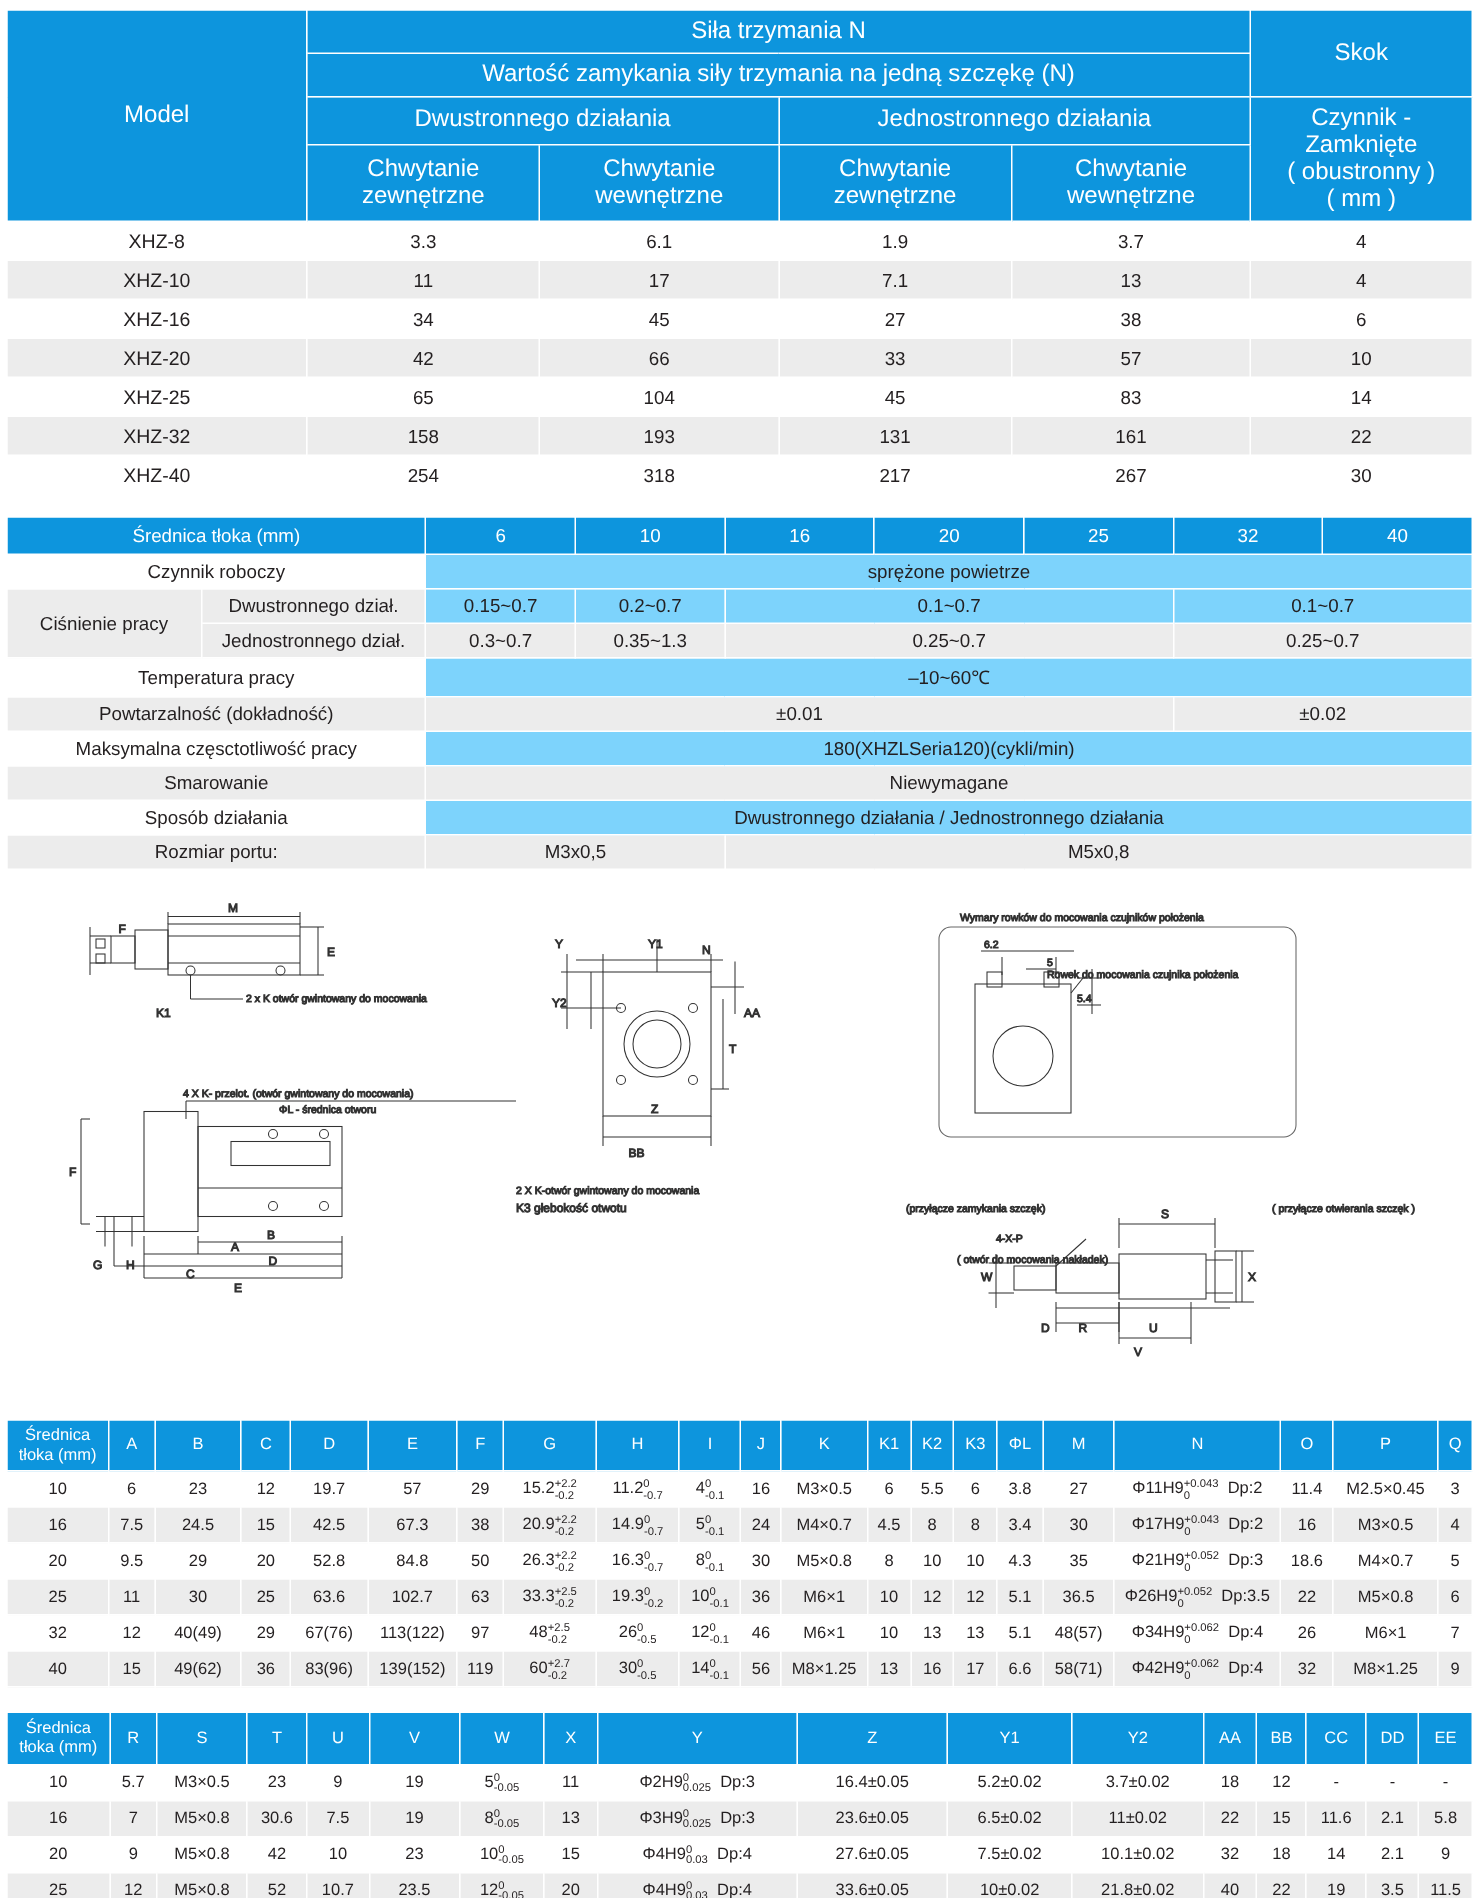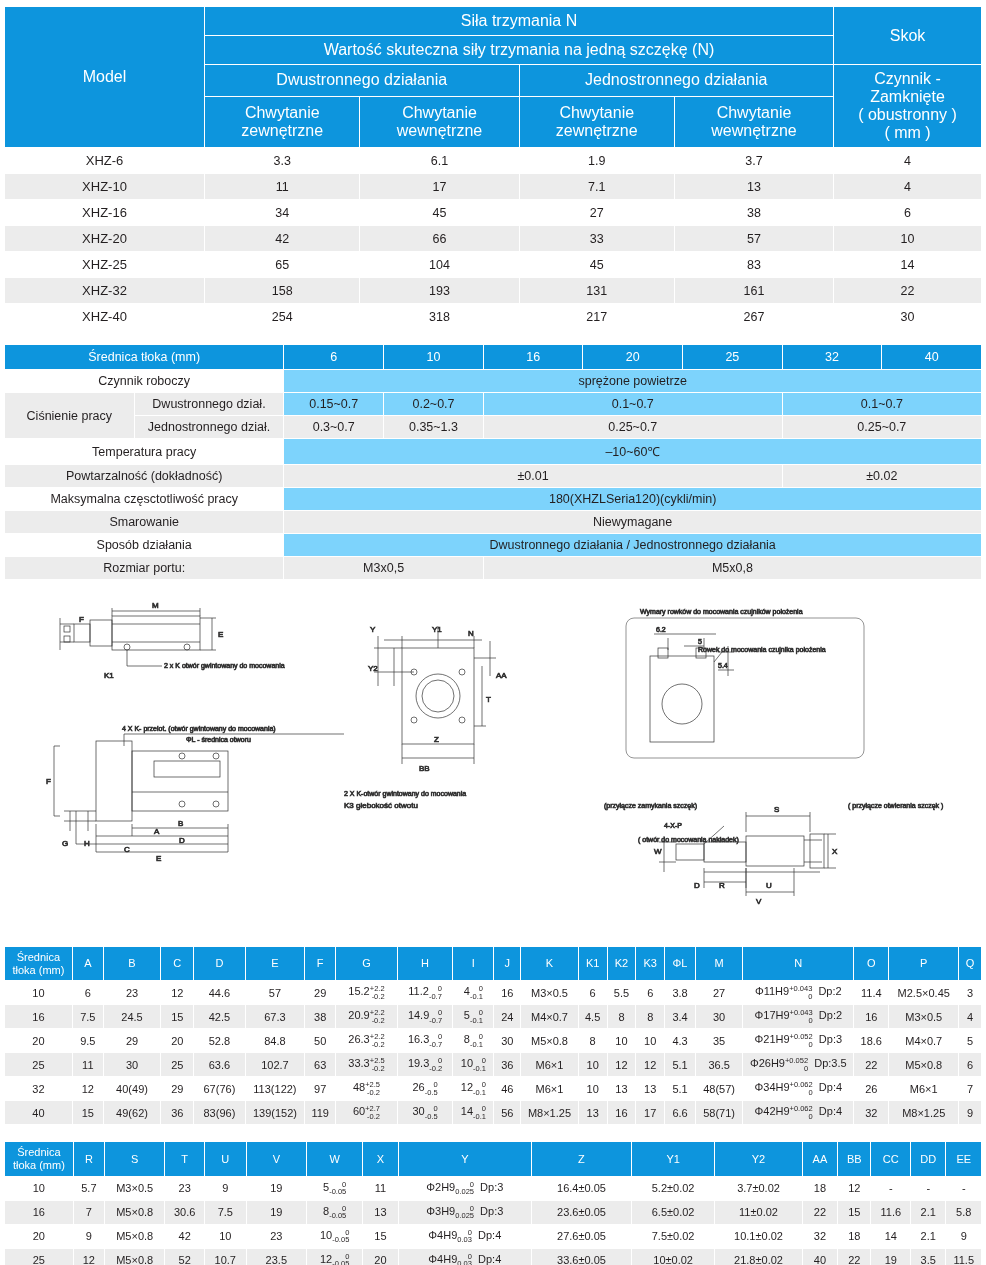--- a/index.html
+++ b/index.html
@@ -71,57 +71,57 @@
     line-height: 1.15;
   }
   .t3 td, .t4 td {
     font-size: 11px;
     padding: 4px 2px;
     border: 1px solid #ffffff;
     color: #231f20;
   }
   .t3 tr.odd td, .t4 tr.odd td { background: #ffffff; }
   .t3 tr.even td, .t4 tr.even td { background: #ececec; }
-  .frac { display: inline-block; vertical-align: middle; font-size: 7.5px; line-height: 1.0; text-align: right; }
+  .frac { display: inline-block; vertical-align: middle; font-size: 7.5px; line-height: 1.0; text-align: left; }
 </style>
 </head>
 <body>
 
 <div class="page">
 
   <table class="t1">
     <tbody>
       <tr>
         <th rowspan="4" style="width:200px">Model</th>
         <th colspan="4">Siła trzymania N</th>
         <th rowspan="2" style="width:148px">
           <div>Skok</div>
         </th>
       </tr>
       <tr>
-        <th colspan="4">Wartość skuteczna siły trzymania na jedną szczękę (N)</th>
+        <th colspan="4">Wartość zamykania siły trzymania na jedną szczękę (N)</th>
       </tr>
       <tr>
         <th colspan="2">Dwustronnego działania</th>
         <th colspan="2">Jednostronnego działania</th>
         <th rowspan="2">
           <div>Czynnik - Zamknięte</div>
           <div>( obustronny )</div>
           <div>( mm )</div>
         </th>
       </tr>
       <tr>
         <th>Chwytanie zewnętrzne</th>
         <th>Chwytanie wewnętrzne</th>
         <th>Chwytanie zewnętrzne</th>
         <th>Chwytanie wewnętrzne</th>
       </tr>
 
       <tr class="odd">
-        <td class="model-cell">XHZ-6</td>
+        <td class="model-cell">XHZ-8</td>
         <td>3.3</td>
         <td>6.1</td>
         <td>1.9</td>
         <td>3.7</td>
         <td>4</td>
       </tr>
       <tr class="even">
         <td class="model-cell">XHZ-10</td>
         <td>11</td>
         <td>17</td>
@@ -423,21 +423,21 @@
         <th style="width:68px">P</th>
         <th style="width:22px">Q</th>
       </tr>
     </thead>
     <tbody id="t3-body">
         <tr class="odd">
           <td>10</td>
           <td>6</td>
           <td>23</td>
           <td>12</td>
-          <td>44.6</td>
+          <td>19.7</td>
           <td>57</td>
           <td>29</td>
           <td>15.2<span class="frac">+2.2<br>-0.2</span></td>
           <td>11.2<span class="frac">0<br>-0.7</span></td>
           <td>4<span class="frac">0<br>-0.1</span></td>
           <td>16</td>
           <td>M3×0.5</td>
           <td>6</td>
           <td>5.5</td>
           <td>6</td>

